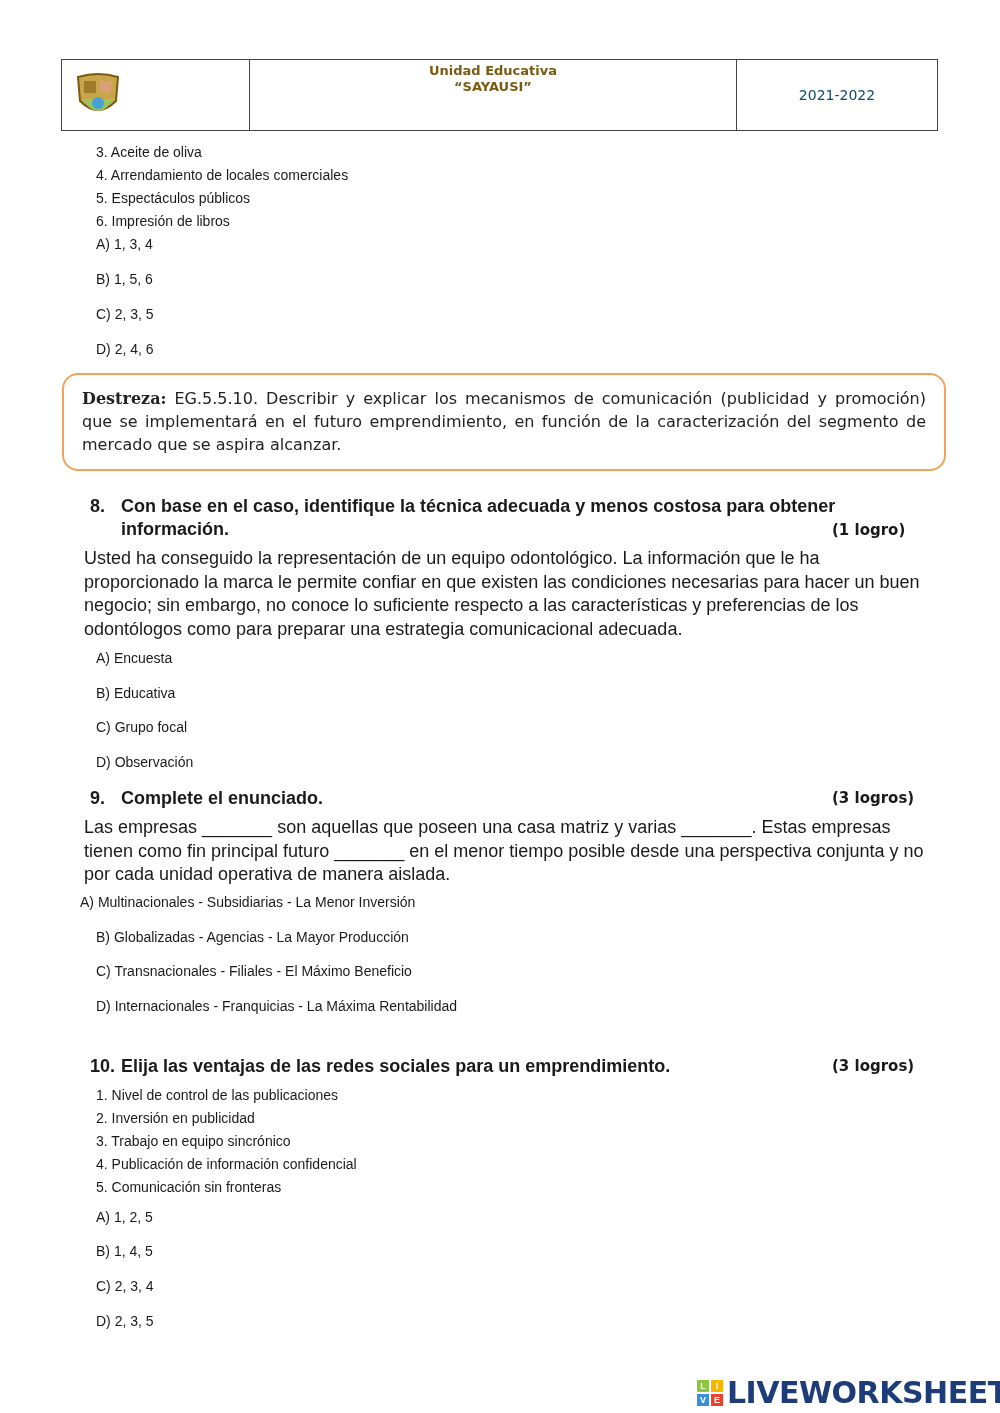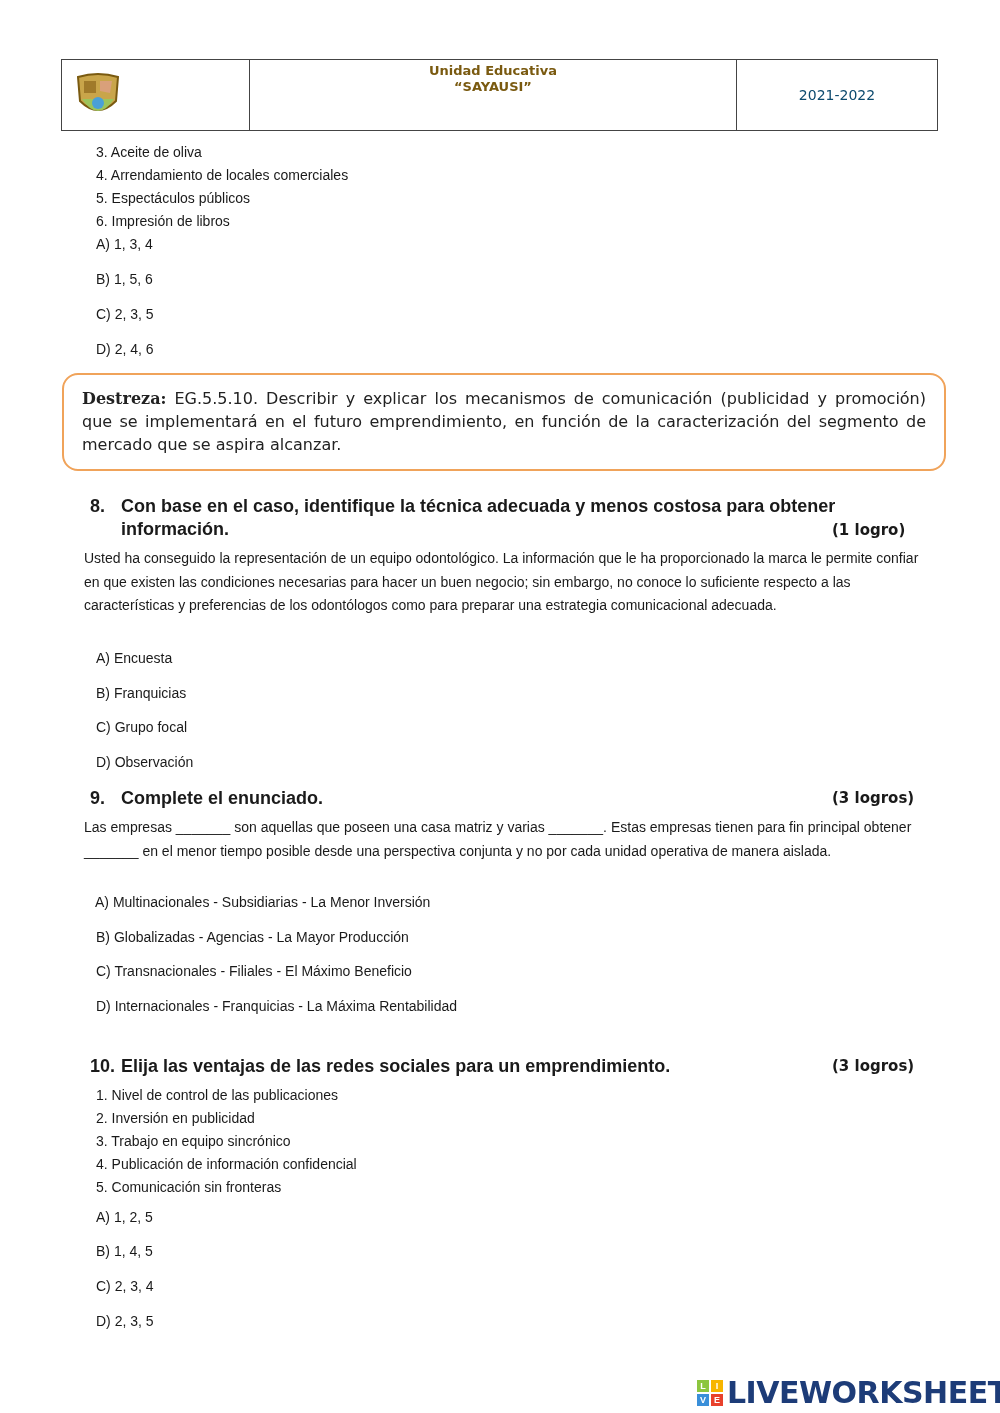--- a/index.html
+++ b/index.html
@@ -6,21 +6,21 @@
   body { width:1000px; height:1413px; position:relative; overflow:hidden; font-family:"Liberation Sans", sans-serif; color:#1a1a1a; }
   .hdr { position:absolute; left:61px; top:59px; width:877px; height:72px; border:1.5px solid #444; display:flex; box-sizing:border-box; }
   .hdr .c1 { width:188px; border-right:1.5px solid #444; display:flex; align-items:center; padding-left:8px; box-sizing:border-box; }
   .hdr .c2 { width:487px; border-right:1.5px solid #444; text-align:center; font-family:"DejaVu Sans", sans-serif; font-weight:bold; color:#7a5a10; font-size:13px; line-height:16px; padding-top:3px; box-sizing:border-box; }
   .hdr .c3 { flex:1; display:flex; align-items:center; justify-content:center; font-family:"DejaVu Sans", sans-serif; font-weight:normal; color:#0c4a6e; font-size:14px; }
   .t { position:absolute; font-size:14px; line-height:23px; white-space:nowrap; }
   .q { position:absolute; font-size:18px; font-weight:bold; white-space:nowrap; }
   .pts { position:absolute; font-family:"DejaVu Sans", sans-serif; font-size:15px; font-weight:bold; white-space:nowrap; }
   .box { position:absolute; left:62px; top:373px; width:884px; height:98px; border:2.5px solid #f0a35a; border-radius:16px; box-sizing:border-box; padding:12px 18px 0 18px; font-family:"DejaVu Sans", sans-serif; font-size:16px; line-height:23px; text-align:justify; color:#222; }
   .box b { font-family:"DejaVu Serif", serif; }
-  .para { position:absolute; left:84px; width:850px; font-size:14px; line-height:23.5px; }
+  .para { position:absolute; left:84px; width:850px; font-size:18px; line-height:23.5px; }
   .lw { position:absolute; left:697px; top:1375px; display:flex; align-items:center; }
   .lw .blocks { display:grid; grid-template-columns:12px 12px; grid-gap:2px; margin-right:4px; }
   .lw .blocks span { width:12px; height:12px; font-size:9px; font-weight:bold; color:#fff; text-align:center; line-height:12px; }
   .lw .word { font-family:"DejaVu Sans", sans-serif; font-weight:bold; font-size:30px; color:#1d3c78; letter-spacing:-0.5px; }
 </style>
 </head>
 <body>
 
 <div class="hdr">
   <div class="c1">
@@ -52,29 +52,29 @@
   <b>Destreza:</b>
   <span>EG.5.5.10. Describir y explicar los mecanismos de comunicación (publicidad y promoción) que se implementará en el futuro emprendimiento, en función de la caracterización del segmento de mercado que se aspira alcanzar.</span>
 </div>
 
 <div class="q" style="left:90px;top:496px;">8.</div>
 <div class="q" style="left:121px;top:496px;">Con base en el caso, identifique la técnica adecuada y menos costosa para obtener</div>
 <div class="q" style="left:121px;top:519px;">información.</div>
 <div class="pts" style="left:832px;top:521px;">(1 logro)</div>
 <div class="para" style="top:547px;">Usted ha conseguido la representación de un equipo odontológico. La información que le ha proporcionado la marca le permite confiar en que existen las condiciones necesarias para hacer un buen negocio; sin embargo, no conoce lo suficiente respecto a las características y preferencias de los odontólogos como para preparar una estrategia comunicacional adecuada.</div>
 <div class="t" style="left:96px;top:647px;">A) Encuesta</div>
-<div class="t" style="left:96px;top:682px;">B) Franquicias</div>
+<div class="t" style="left:96px;top:682px;">B) Educativa</div>
 <div class="t" style="left:96px;top:716px;">C) Grupo focal</div>
 <div class="t" style="left:96px;top:751px;">D) Observación</div>
 
 <div class="q" style="left:90px;top:788px;">9.</div>
 <div class="q" style="left:121px;top:788px;">Complete el enunciado.</div>
 <div class="pts" style="left:832px;top:789px;">(3 logros)</div>
-<div class="para" style="top:816px;">Las empresas _______ son aquellas que poseen una casa matriz y varias _______. Estas empresas tienen para fin principal obtener _______ en el menor tiempo posible desde una perspectiva conjunta y no por cada unidad operativa de manera aislada.</div>
-<div class="t" style="left:95px;top:891px;">A) Multinacionales - Subsidiarias - La Menor Inversión</div>
+<div class="para" style="top:816px;">Las empresas _______ son aquellas que poseen una casa matriz y varias _______. Estas empresas tienen como fin principal futuro _______ en el menor tiempo posible desde una perspectiva conjunta y no por cada unidad operativa de manera aislada.</div>
+<div class="t" style="left:80px;top:891px;">A) Multinacionales - Subsidiarias - La Menor Inversión</div>
 <div class="t" style="left:96px;top:926px;">B) Globalizadas - Agencias - La Mayor Producción</div>
 <div class="t" style="left:96px;top:960px;">C) Transnacionales - Filiales - El Máximo Beneficio</div>
 <div class="t" style="left:96px;top:995px;">D) Internacionales - Franquicias - La Máxima Rentabilidad</div>
 
 <div class="q" style="left:90px;top:1056px;">10.</div>
 <div class="q" style="left:121px;top:1056px;">Elija las ventajas de las redes sociales para un emprendimiento.</div>
 <div class="pts" style="left:832px;top:1057px;">(3 logros)</div>
 <div class="t" style="left:96px;top:1084px;">1. Nivel de control de las publicaciones</div>
 <div class="t" style="left:96px;top:1107px;">2. Inversión en publicidad</div>
 <div class="t" style="left:96px;top:1130px;">3. Trabajo en equipo sincrónico</div>

